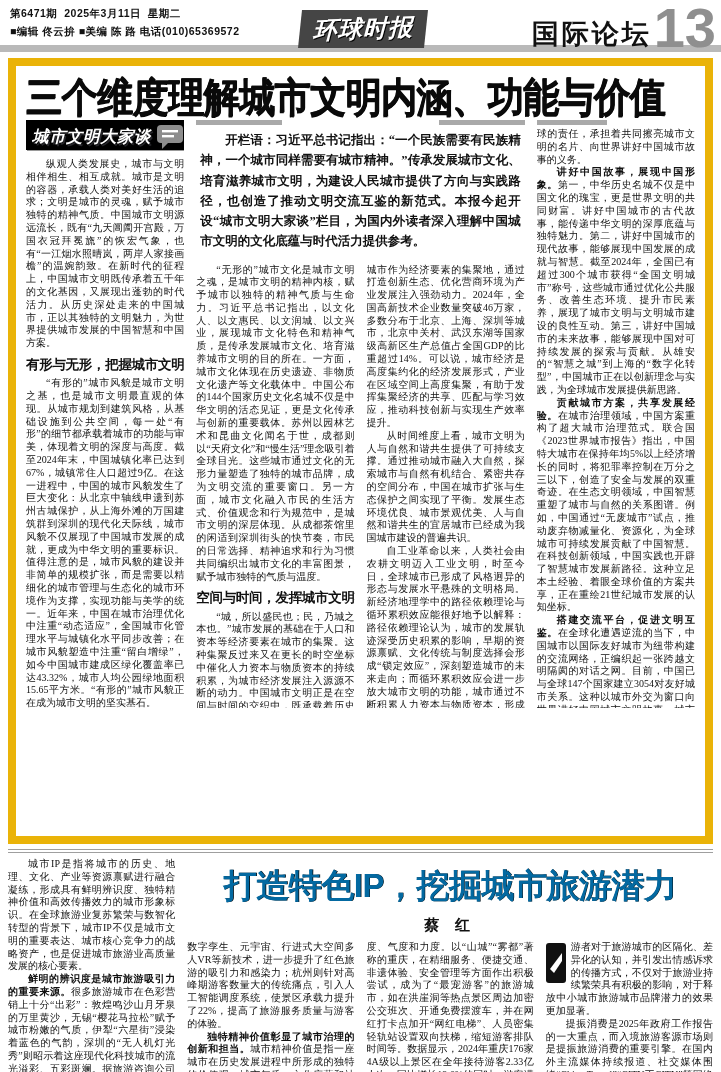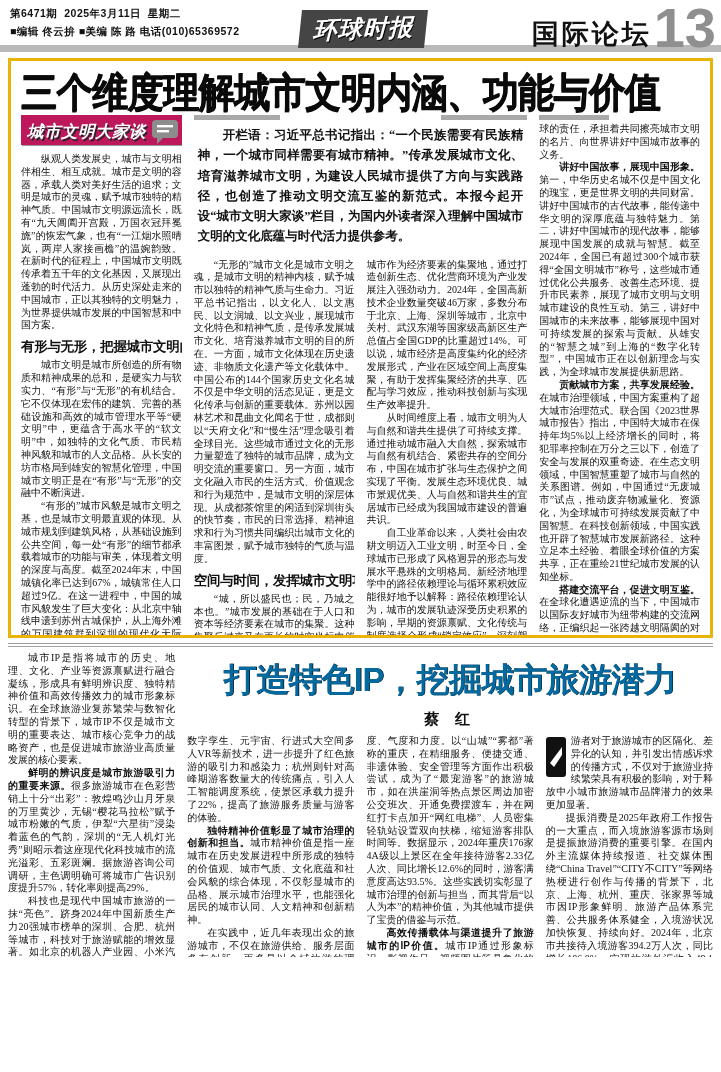--- a/index.html
+++ b/index.html
@@ -23,21 +23,21 @@
   .masthead span{
     font-family:"Liberation Serif", serif; font-style:italic; font-weight:900;
     font-size:24px; letter-spacing:1px; transform:skewX(3deg) rotate(-2deg);
     text-shadow:1px 1px 0 #000;
   }
   .hd-right{ position:absolute; right:5px; top:2px; display:flex; align-items:flex-start; z-index:2;}
   .section-title{ font-family:"Liberation Sans", sans-serif; font-weight:900; font-size:27px; letter-spacing:3px; margin-top:14px;}
   .pageno{ font-family:"Liberation Sans", sans-serif; font-weight:900; font-size:56px; line-height:52px; color:#8f8f8f; margin-left:2px;}
   
   .main-box{
-    margin:4px 8px 0 8px; height:580px; border:3px solid #eab308;
+    margin:4px 8px 0 8px; height:786px; border:8px solid #eab308;
     padding:5px 10px 4px 10px; overflow:hidden; position:relative; background:#fff;
   }
   .headline{
     font-family:"Liberation Sans", sans-serif; font-weight:900; font-size:36px;
     letter-spacing:-.5px; white-space:nowrap; color:#0a0a0a;
     transform:scaleY(1.12); transform-origin:top left;
     text-shadow:.7px 0 0 #0a0a0a, 0 .7px 0 #0a0a0a;
   }
   .authors{ text-align:center; font-size:15px; letter-spacing:4px; margin:10px 0 8px 0; font-weight:700;}
   .mgrid{
@@ -59,21 +59,21 @@
   }
   .kaiyu p{ text-indent:2em; }
   .kbar{ position:absolute; top:0; height:5px; background:#a9a9a9; }
   .kbar.bl{ left:0; width:86px; }
   .kbar.br{ right:0; width:86px; }
   h3.subhead{
     font-family:"Liberation Sans", sans-serif; font-weight:900; font-size:13.5px;
     letter-spacing:-.3px; margin:6px 0 4px 0; text-indent:0; white-space:nowrap; overflow:hidden;
   }
   .badge{
-    position:relative; height:30px; margin-bottom:8px; background:#be185d;
+    position:relative; height:30px; margin-bottom:8px; background:#000000;
     display:flex; align-items:center; padding:4px 4px 0 6px; box-shadow:1px 1px 0 #9a9a9a;
   }
   .badge .btxt{
     color:#fff; font-family:"Liberation Sans", sans-serif; font-weight:900; font-style:italic;
     font-size:16.5px; letter-spacing:.5px; text-shadow:1.5px 1.5px 0 #26262a; white-space:nowrap;
   }
   .badge svg{ margin-left:4px; flex:none; }
   .lead{ font-family:"Liberation Sans", sans-serif; font-weight:700; }
   
   .sep{ margin:5px 8px; height:4px; border-top:1px solid #9f9f9f; border-bottom:1px solid #9f9f9f; }
@@ -127,21 +127,20 @@
           <span class="btxt">城市文明大家谈</span>
           <svg width="30" height="26" viewBox="0 0 30 26">
             <rect x="2" y="1" width="26" height="18" rx="4" fill="#8d8d8d"></rect>
             <polygon points="7,17 7,25 15,17" fill="#8d8d8d"></polygon>
             <rect x="7" y="6" width="16" height="2.4" fill="#fff"></rect>
             <rect x="7" y="11" width="12" height="2.4" fill="#fff"></rect>
           </svg>
         </div>
         <p class="indent">纵观人类发展史，城市与文明相伴相生、相互成就。城市是文明的容器，承载人类对美好生活的追求；文明是城市的灵魂，赋予城市独特的精神气质。中国城市文明源远流长，既有“九天阊阖开宫殿，万国衣冠拜冕旒”的恢宏气象，也有“一江烟水照晴岚，两岸人家接画檐”的温婉韵致。在新时代的征程上，中国城市文明既传承着五千年的文化基因，又展现出蓬勃的时代活力。从历史深处走来的中国城市，正以其独特的文明魅力，为世界提供城市发展的中国智慧和中国方案。</p>
         <h3 class="subhead">有形与无形，把握城市文明内涵</h3>
-        <p class="indent">城市文明是城市所创造的所有物质和精神成果的总和，是硬实力与软实力、“有形”与“无形”的有机结合。它不仅体现在宏伟的建筑、完善的基础设施和高效的城市管理水平等“硬文明”中，更蕴含于高水平的“软文明”中，如独特的文化气质、市民精神风貌和城市的人文品格。从长安的坊市格局到雄安的智慧化管理，中国城市文明正是在“有形”与“无形”的交融中不断演进。</p>
         <p class="indent">“有形的”城市风貌是城市文明之基，也是城市文明最直观的体现。从城市规划到建筑风格，从基础设施到公共空间，每一处“有形”的细节都承载着城市的功能与审美，体现着文明的深度与高度。截至2024年末，中国城镇化率已达到67%，城镇常住人口超过9亿。在这一进程中，中国的城市风貌发生了巨大变化：从北京中轴线申遗到苏州古城保护，从上海外滩的万国建筑群到深圳的现代化天际线，城市风貌不仅展现了中国城市发展的成就，更成为中华文明的重要标识。值得注意的是，城市风貌的建设并非简单的规模扩张，而是需要以精细化的城市管理与生态化的城市环境作为支撑，实现功能与美学的统一。近年来，中国在城市治理优化中注重“动态适应”，全国城市化管理水平与城镇化水平同步改善；在城市风貌塑造中注重“留白增绿”，如今中国城市建成区绿化覆盖率已达43.32%，城市人均公园绿地面积15.65平方米。“有形的”城市风貌正在成为城市文明的坚实基石。</p>
       </div>
 
       <div class="kaiyu">
         <div class="kbar bl"></div>
         <div class="kbar br"></div>
         <p>开栏语：习近平总书记指出：“一个民族需要有民族精神，一个城市同样需要有城市精神。”传承发展城市文化、培育滋养城市文明，为建设人民城市提供了方向与实践路径，也创造了推动文明交流互鉴的新范式。本报今起开设“城市文明大家谈”栏目，为国内外读者深入理解中国城市文明的文化底蕴与时代活力提供参考。</p>
       </div>
 
       <div class="col c2">

